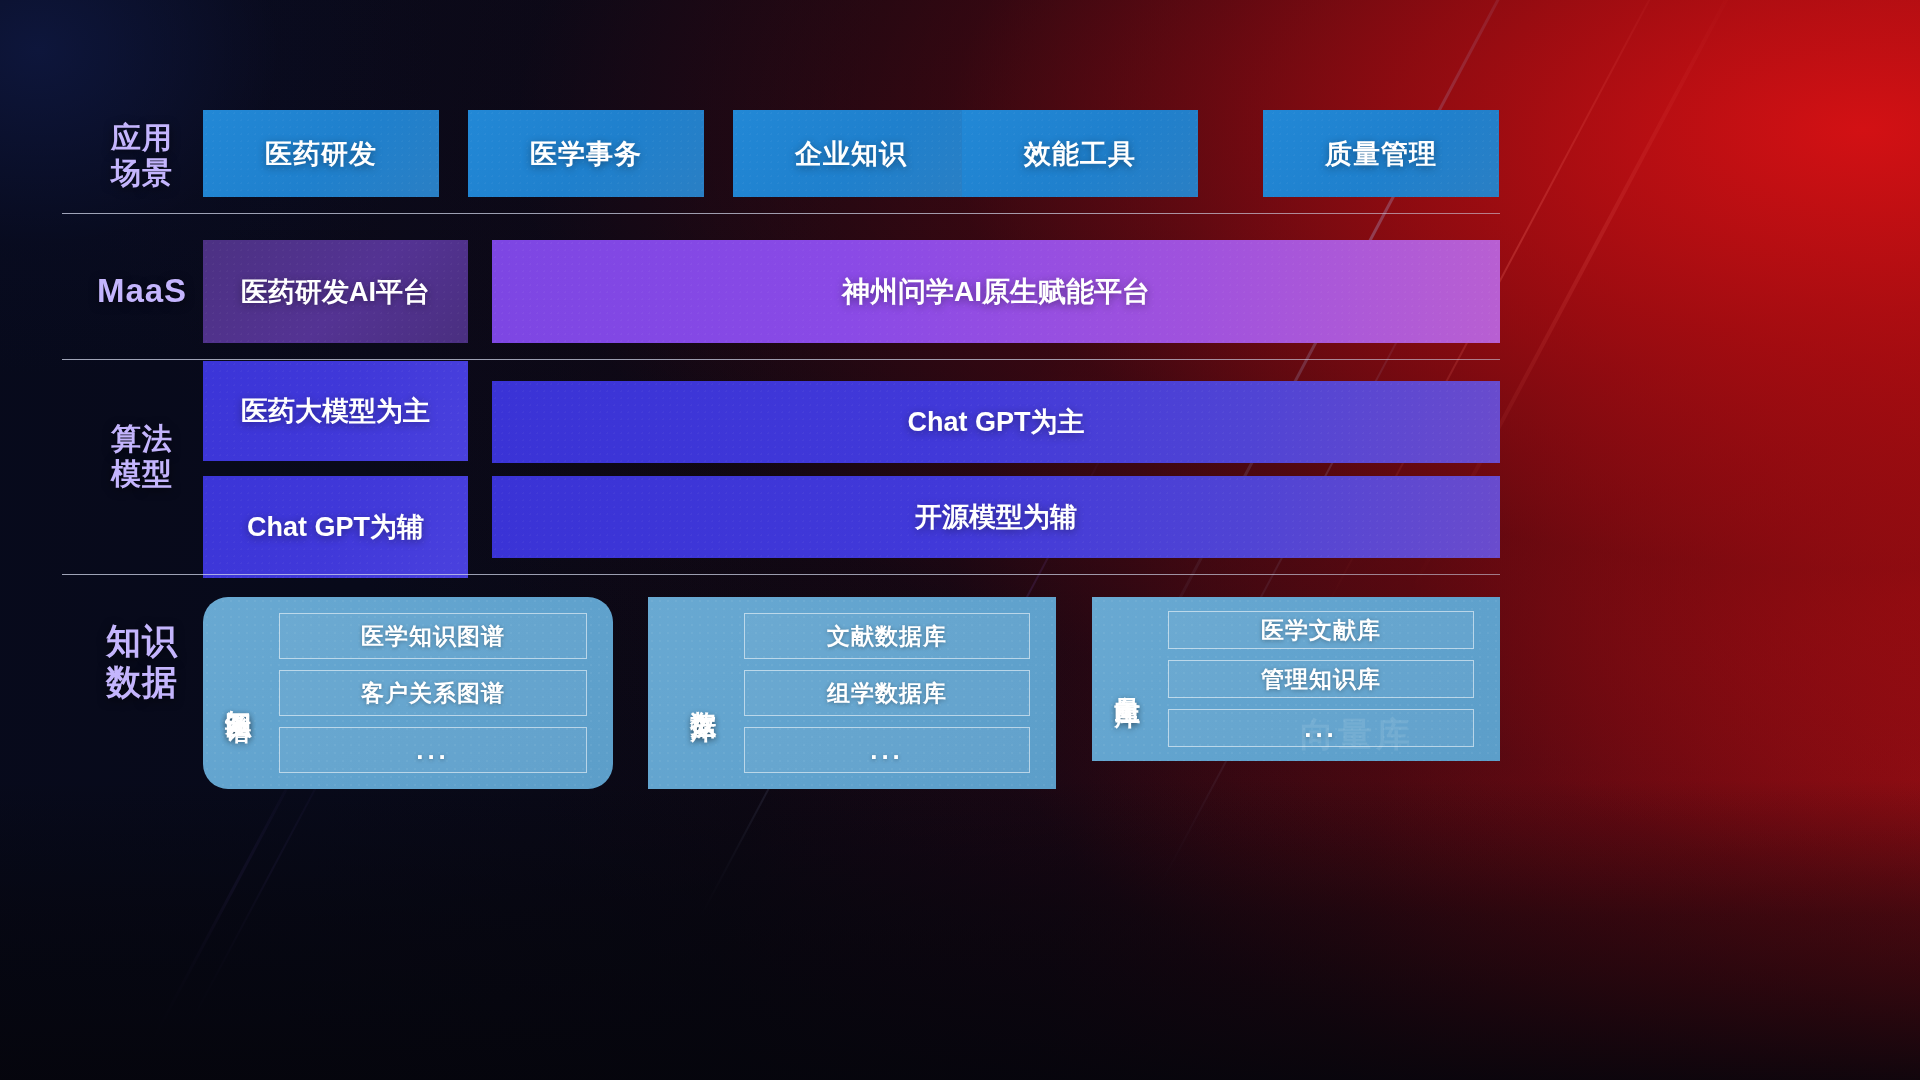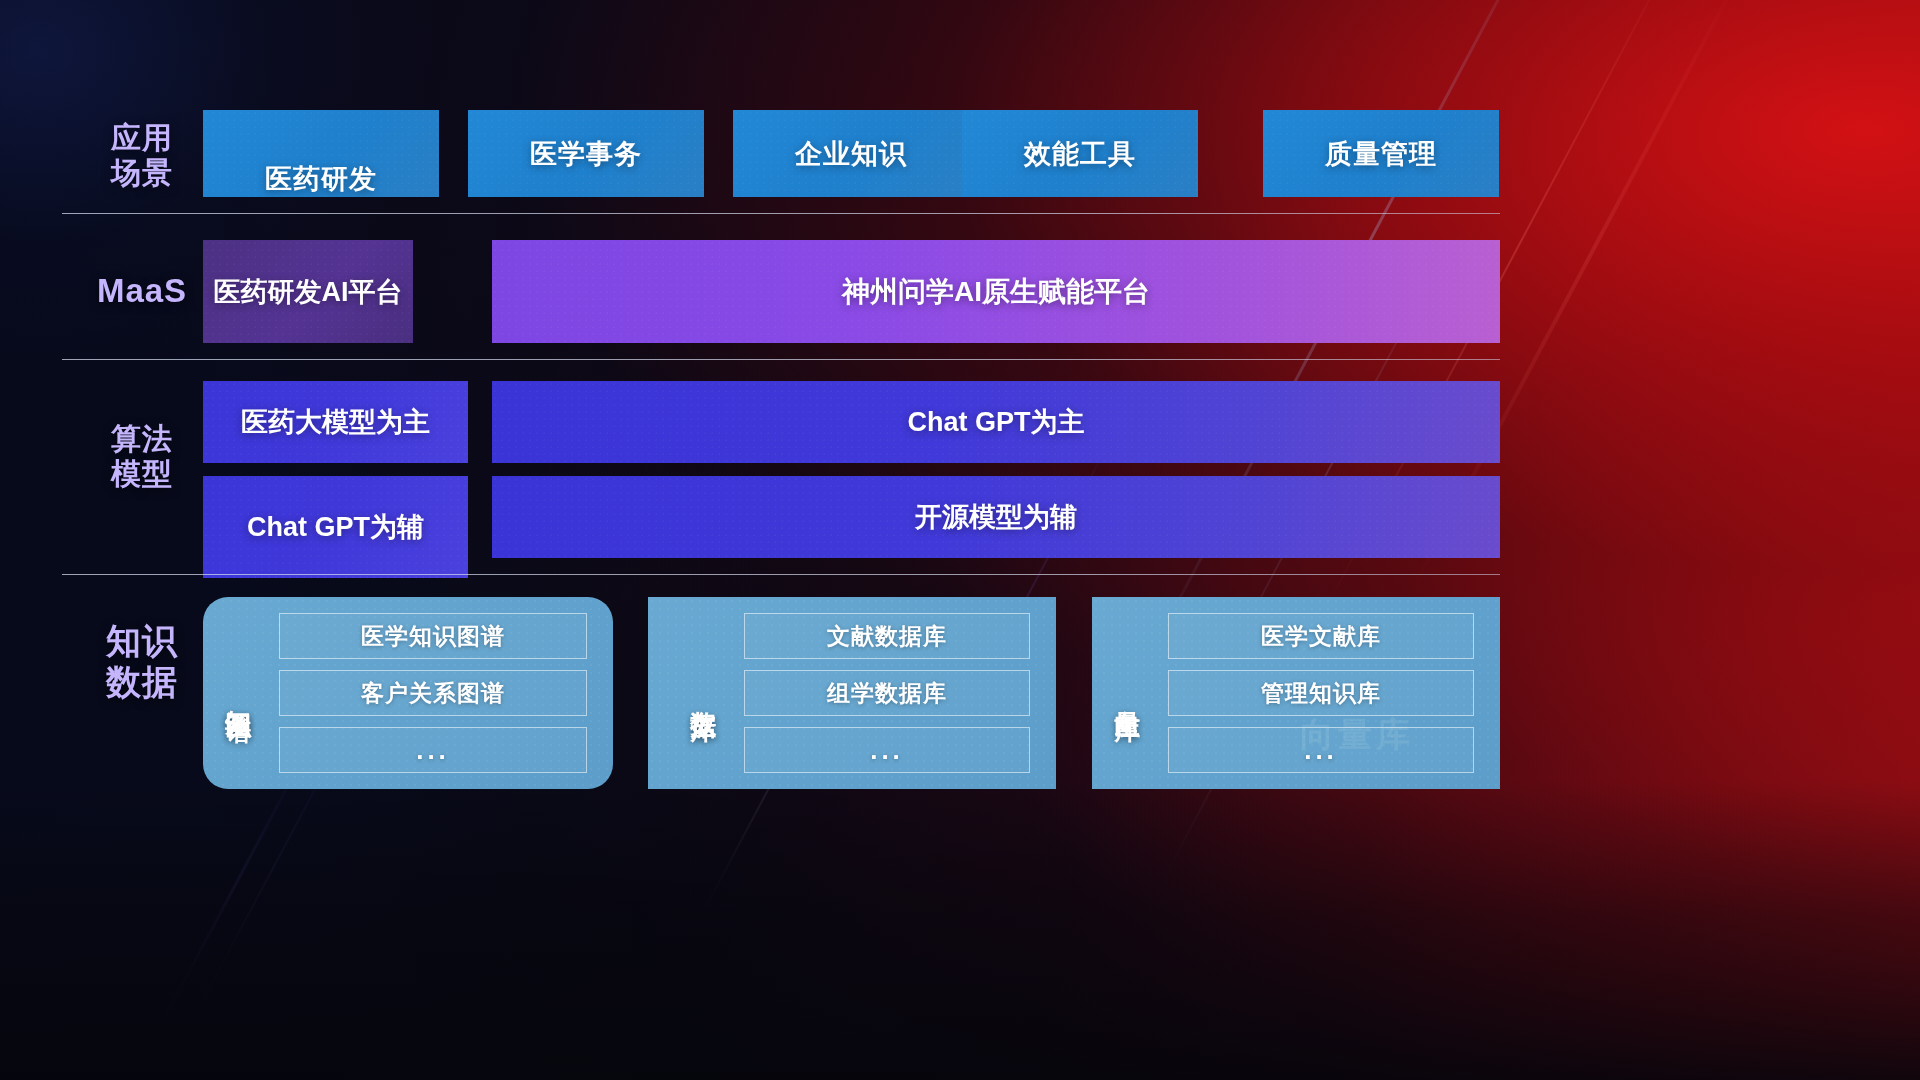--- a/index.html
+++ b/index.html
@@ -181,53 +181,53 @@
   <div class="streak" style="left:820px; top:690px; height:260px; width:2px; opacity:.35;"></div>
   <div class="streak" style="left:1300px; top:620px; height:300px; width:2px; opacity:.3;"></div>
 </div>
 <div class="bg-bottomfade"></div>
 
 <div class="stage">
 
   <div class="row-label" style="left:62px; top:120px; font-size:30px;">应用
 场景</div>
 
-  <div class="box app-box" style="left:203px; top:110px; width:236px; height:87px;align-items:flex-end;">
+  <div class="box app-box" style="left:203px; top:110px; width:236px; height:87px;">
     <span>医药研发</span>
   </div>
   <div class="box app-box" style="left:468px; top:110px; width:236px; height:87px;">
     <span>医学事务</span>
   </div>
   <div class="box app-box" style="left:733px; top:110px; width:236px; height:87px;">
     <span>企业知识</span>
   </div>
   <div class="box app-box" style="left:962px; top:110px; width:236px; height:87px;">
     <span>效能工具</span>
   </div>
   <div class="box app-box" style="left:1263px; top:110px; width:236px; height:87px;">
     <span>质量管理</span>
   </div>
 
   <div class="divider" style="top:213px;"></div>
 
   <div class="row-label" style="left:62px; top:272px; font-size:33px;">MaaS</div>
 
-  <div class="box maas-left" style="left:203px; top:240px; width:210px; height:103px;">
+  <div class="box maas-left" style="left:203px; top:240px; width:265px; height:103px;">
     <span>医药研发AI平台</span>
   </div>
   <div class="box maas-right" style="left:492px; top:240px; width:1008px; height:103px;">
     <span>神州问学AI原生赋能平台</span>
   </div>
 
   <div class="divider" style="top:359px;"></div>
 
   <div class="row-label" style="left:62px; top:421px; font-size:30px;">算法
 模型</div>
 
-  <div class="box algo-box" style="left:203px; top:381px; width:265px; height:82px;text-align:center;">
+  <div class="box algo-box" style="left:203px; top:361px; width:265px; height:100px;text-align:center;">
     <span>医药大模型为主</span>
   </div>
   <div class="box algo-box wide" style="left:492px; top:381px; width:1008px; height:82px;">
     <span>Chat GPT为主</span>
   </div>
 
   <div class="box algo-box" style="left:203px; top:476px; width:265px; height:102px;">
     <span>Chat GPT为辅</span>
   </div>
   <div class="box algo-box wide" style="left:492px; top:476px; width:1008px; height:82px;">
@@ -250,21 +250,21 @@
 
   <div class="kd-group" style="left:648px; top:597px; width:408px; height:192px;padding-left:20px;">
     <div class="kd-vlabel">数据库</div>
     <div class="kd-items">
       <div class="kd-item">文献数据库</div>
       <div class="kd-item">组学数据库</div>
       <div class="kd-item ellipsis">...</div>
     </div>
   </div>
 
-  <div class="kd-group" style="left:1092px; top:597px; width:408px; height:192px;">
+  <div class="kd-group" style="left:1092px; top:597px; width:408px; height:164px;">
     <div class="kd-vlabel">向量库</div>
     <div class="kd-items">
       <div class="kd-item">医学文献库</div>
       <div class="kd-item">管理知识库</div>
       <div class="kd-item ellipsis">...</div>
     </div>
   </div>
 
   <div class="watermark" style="left:1300px; top:712px;">向量库</div>
 

